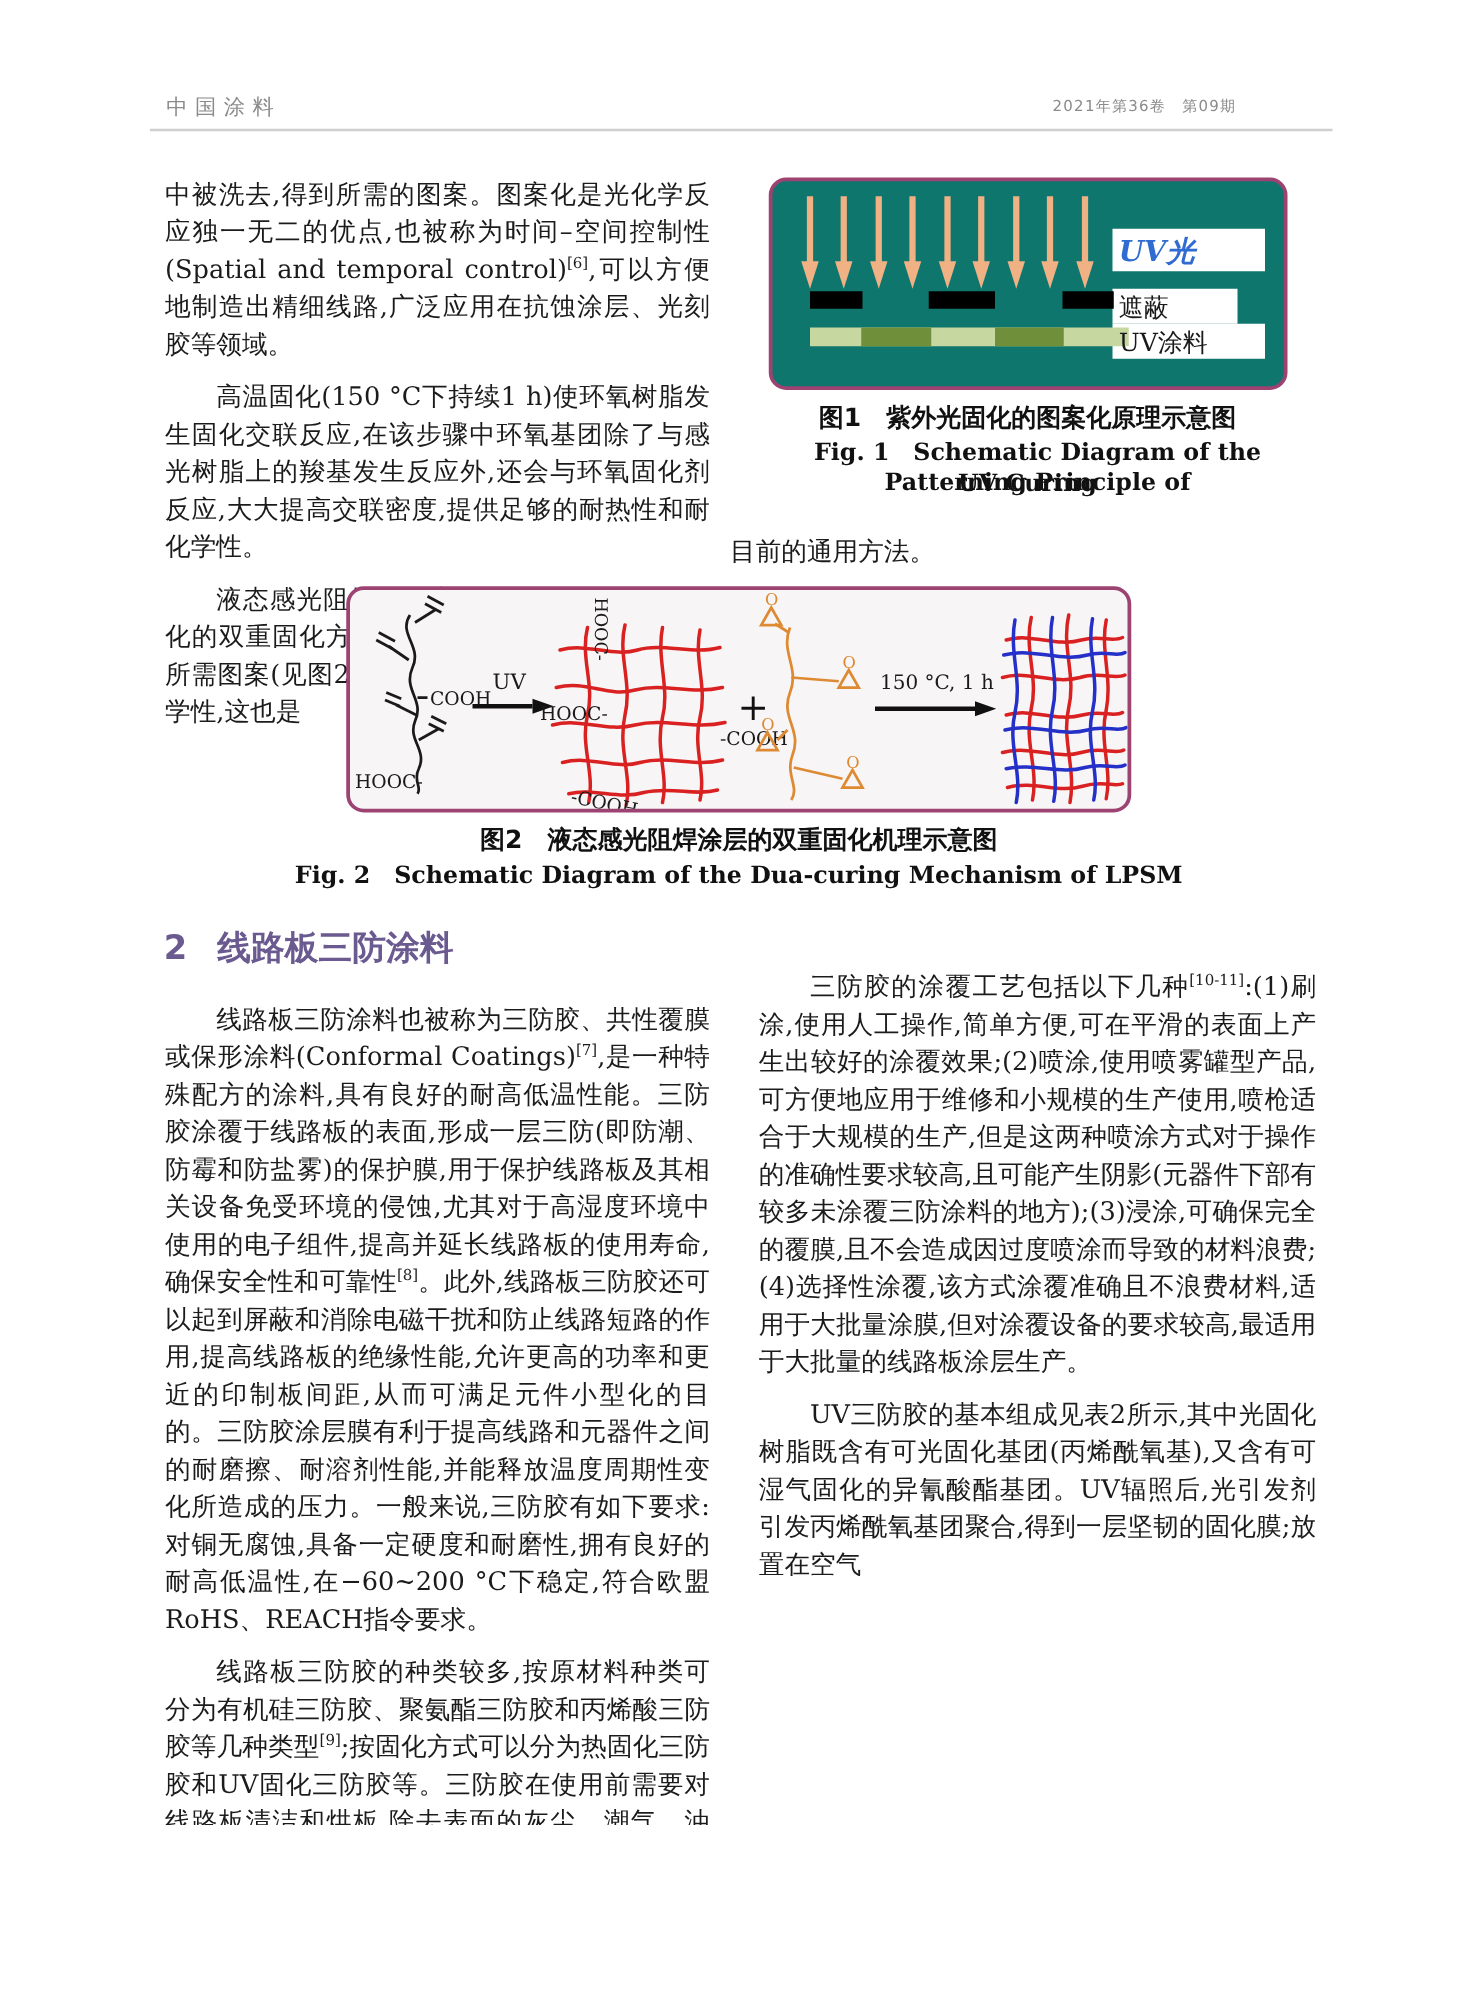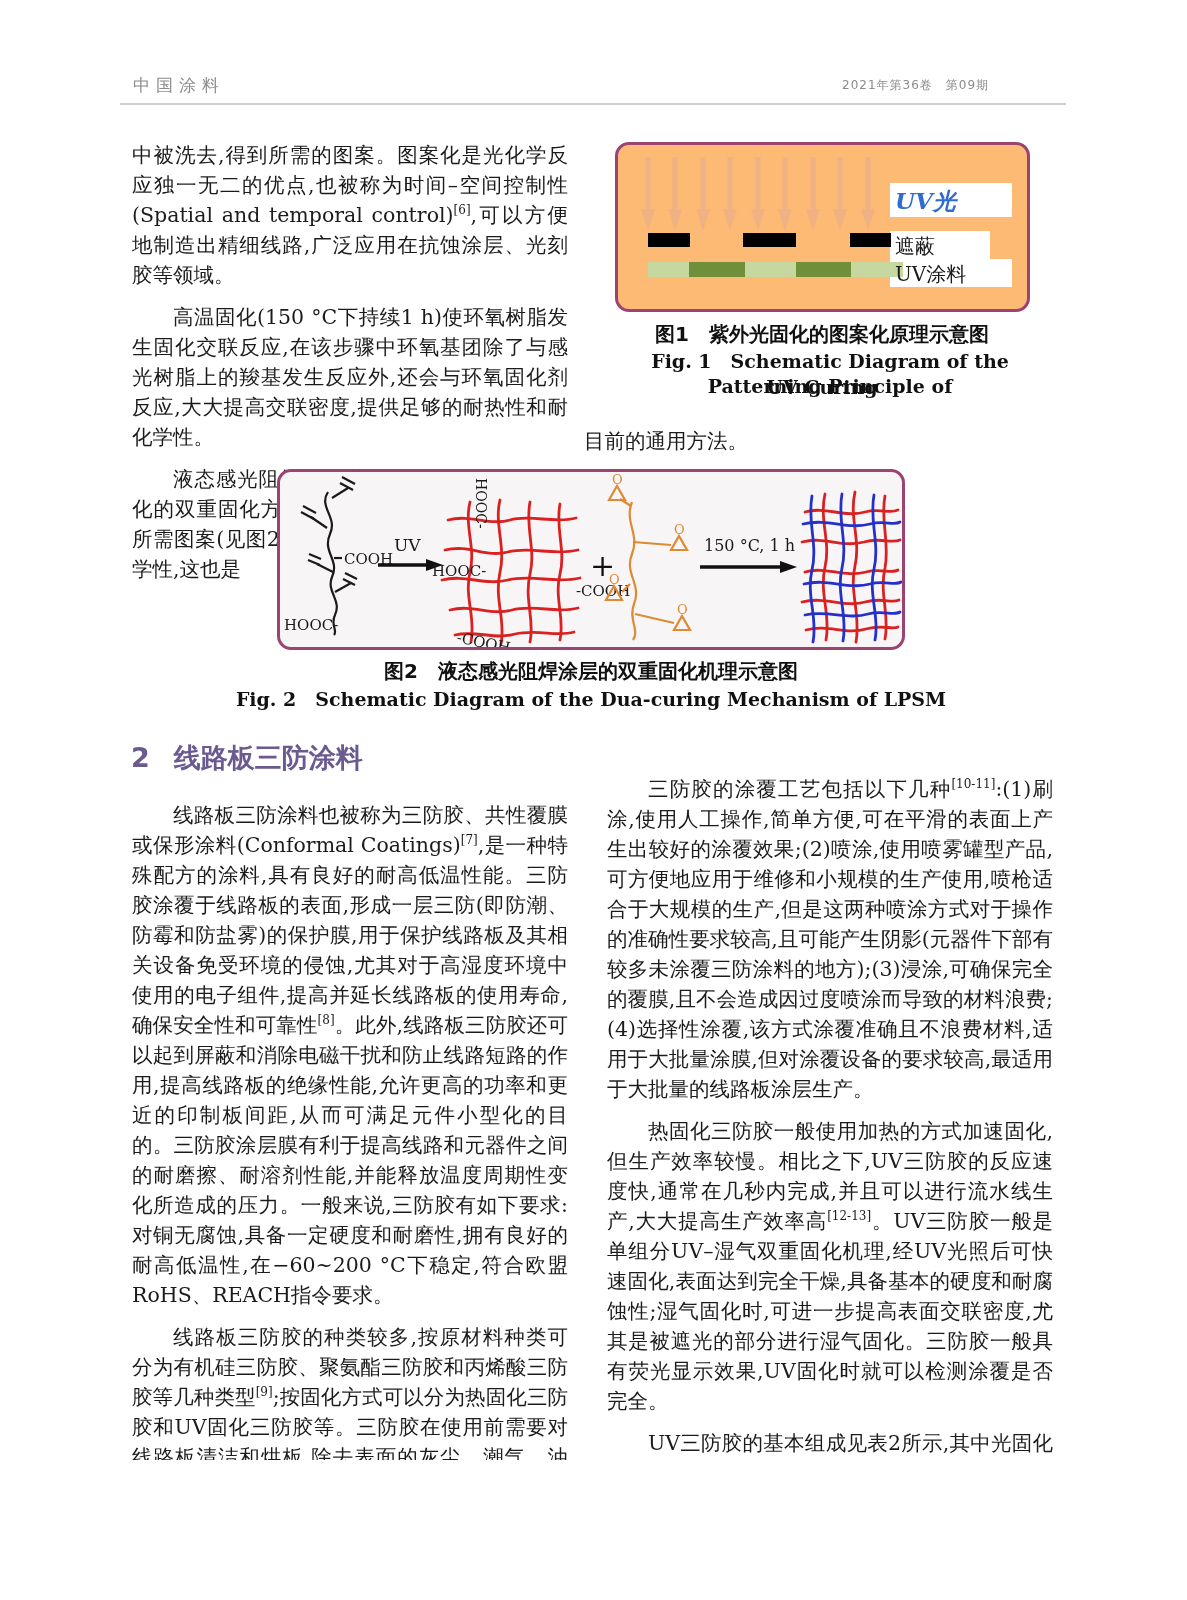--- a/index.html
+++ b/index.html
@@ -8,21 +8,21 @@
   .hdr-left{position:absolute;left:133px;top:74px;font-family:"DejaVu Sans",sans-serif;
         font-size:17px;color:#8b8b8b;letter-spacing:6px;}
   .hdr-right{position:absolute;left:842px;top:77px;font-family:"DejaVu Sans",sans-serif;
         font-size:12px;color:#8b8b8b;letter-spacing:1px;}
   .hdr-rule{position:absolute;left:120px;top:103px;width:946px;height:2px;background:#cfcfcf;}
   .col{position:absolute;text-align:justify;font-size:20.5px;line-height:30px;color:#1b1b1b;}
   .para{margin:12px;}
   .indent{text-indent:41px;}
   sup{font-size:12px;line-height:0;vertical-align:super;}
   .figbox{position:absolute;box-sizing:border-box;border:3px solid #9c4372;border-radius:14px;}
-  .fig1-bg{background:#fdba74;}
+  .fig1-bg{background:#0f766e;}
   .fig2-bg{background:#f8f5f6;}
   .figcap-cn{position:absolute;text-align:center;font-family:"DejaVu Sans",sans-serif;
         font-weight:bold;font-size:20px;color:#111111;}
   .figcap-en{position:absolute;text-align:center;font-family:"DejaVu Serif",serif;
         font-weight:bold;font-size:19px;color:#111111;}
   .sec-head{position:absolute;font-family:"DejaVu Sans",sans-serif;font-weight:bold;
         font-size:27px;color:#6a5a90;}
   .sec-head .sec-num{margin-right:24px;}
   .ft-num{position:absolute;left:132px;top:1504px;font-size:25px;color:#4a6b94;}
   .ft-bar{position:absolute;left:166px;top:1499px;width:4px;height:47px;background:#2b5d8c;}
@@ -191,21 +191,20 @@
     <span class="sec-num">2</span><span>线路板三防涂料</span>
   </div>
 
   <div class="col" style="left:120px;top:788px;width:460px;">
     <p class="para indent"><span>线路板三防涂料也被称为三防胶、共性覆膜或保形涂料(Conformal Coatings)</span><sup>[7]</sup><span>,是一种特殊配方的涂料,具有良好的耐高低温性能。三防胶涂覆于线路板的表面,形成一层三防(即防潮、防霉和防盐雾)的保护膜,用于保护线路板及其相关设备免受环境的侵蚀,尤其对于高湿度环境中使用的电子组件,提高并延长线路板的使用寿命,确保安全性和可靠性</span><sup>[8]</sup><span>。此外,线路板三防胶还可以起到屏蔽和消除电磁干扰和防止线路短路的作用,提高线路板的绝缘性能,允许更高的功率和更近的印制板间距,从而可满足元件小型化的目的。三防胶涂层膜有利于提高线路和元器件之间的耐磨擦、耐溶剂性能,并能释放温度周期性变化所造成的压力。一般来说,三防胶有如下要求:对铜无腐蚀,具备一定硬度和耐磨性,拥有良好的耐高低温性,在−60~200 °C下稳定,符合欧盟RoHS、REACH指令要求。</span></p>
     <p class="para indent"><span>线路板三防胶的种类较多,按原材料种类可分为有机硅三防胶、聚氨酯三防胶和丙烯酸三防胶等几种类型</span><sup>[9]</sup><span>;按固化方式可以分为热固化三防胶和UV固化三防胶等。三防胶在使用前需要对线路板清洁和烘板,除去表面的灰尘、潮气、油污、焊剂焊膏等杂质。彻底的清洗可确保腐蚀性的残余物被完全清除,使得三防胶很好地黏着在线路板表面。</span></p>
   </div>
 
   <div class="col" style="left:595px;top:762px;width:470px;">
     <p class="para indent"><span>三防胶的涂覆工艺包括以下几种</span><sup>[10-11]</sup><span>:(1)刷涂,使用人工操作,简单方便,可在平滑的表面上产生出较好的涂覆效果;(2)喷涂,使用喷雾罐型产品,可方便地应用于维修和小规模的生产使用,喷枪适合于大规模的生产,但是这两种喷涂方式对于操作的准确性要求较高,且可能产生阴影(元器件下部有较多未涂覆三防涂料的地方);(3)浸涂,可确保完全的覆膜,且不会造成因过度喷涂而导致的材料浪费;(4)选择性涂覆,该方式涂覆准确且不浪费材料,适用于大批量涂膜,但对涂覆设备的要求较高,最适用于大批量的线路板涂层生产。</span></p>
-    <p class="para indent"><span>热固化三防胶一般使用加热的方式加速固化,但生产效率较慢。相比之下,UV三防胶的反应速度快,通常在几秒内完成,并且可以进行流水线生产,大大提高生产效率高</span><sup>[12-13]</sup><span>。UV三防胶一般是单组分UV–湿气双重固化机理,经UV光照后可快速固化,表面达到完全干燥,具备基本的硬度和耐腐蚀性;湿气固化时,可进一步提高表面交联密度,尤其是被遮光的部分进行湿气固化。三防胶一般具有荧光显示效果,UV固化时就可以检测涂覆是否完全。</span></p>
     <p class="para indent"><span>UV三防胶的基本组成见表2所示,其中光固化树脂既含有可光固化基团(丙烯酰氧基),又含有可湿气固化的异氰酸酯基团。UV辐照后,光引发剂引发丙烯酰氧基团聚合,得到一层坚韧的固化膜;放置在空气</span></p>
   </div>
 
   <div class="ft-num">42</div>
   <div class="ft-bar"></div>
   <div class="ft-cn">焊剂焊膏等杂质</div>
   <div class="ft-en">Radiation Curing Technology</div>
 
 </div>
 

